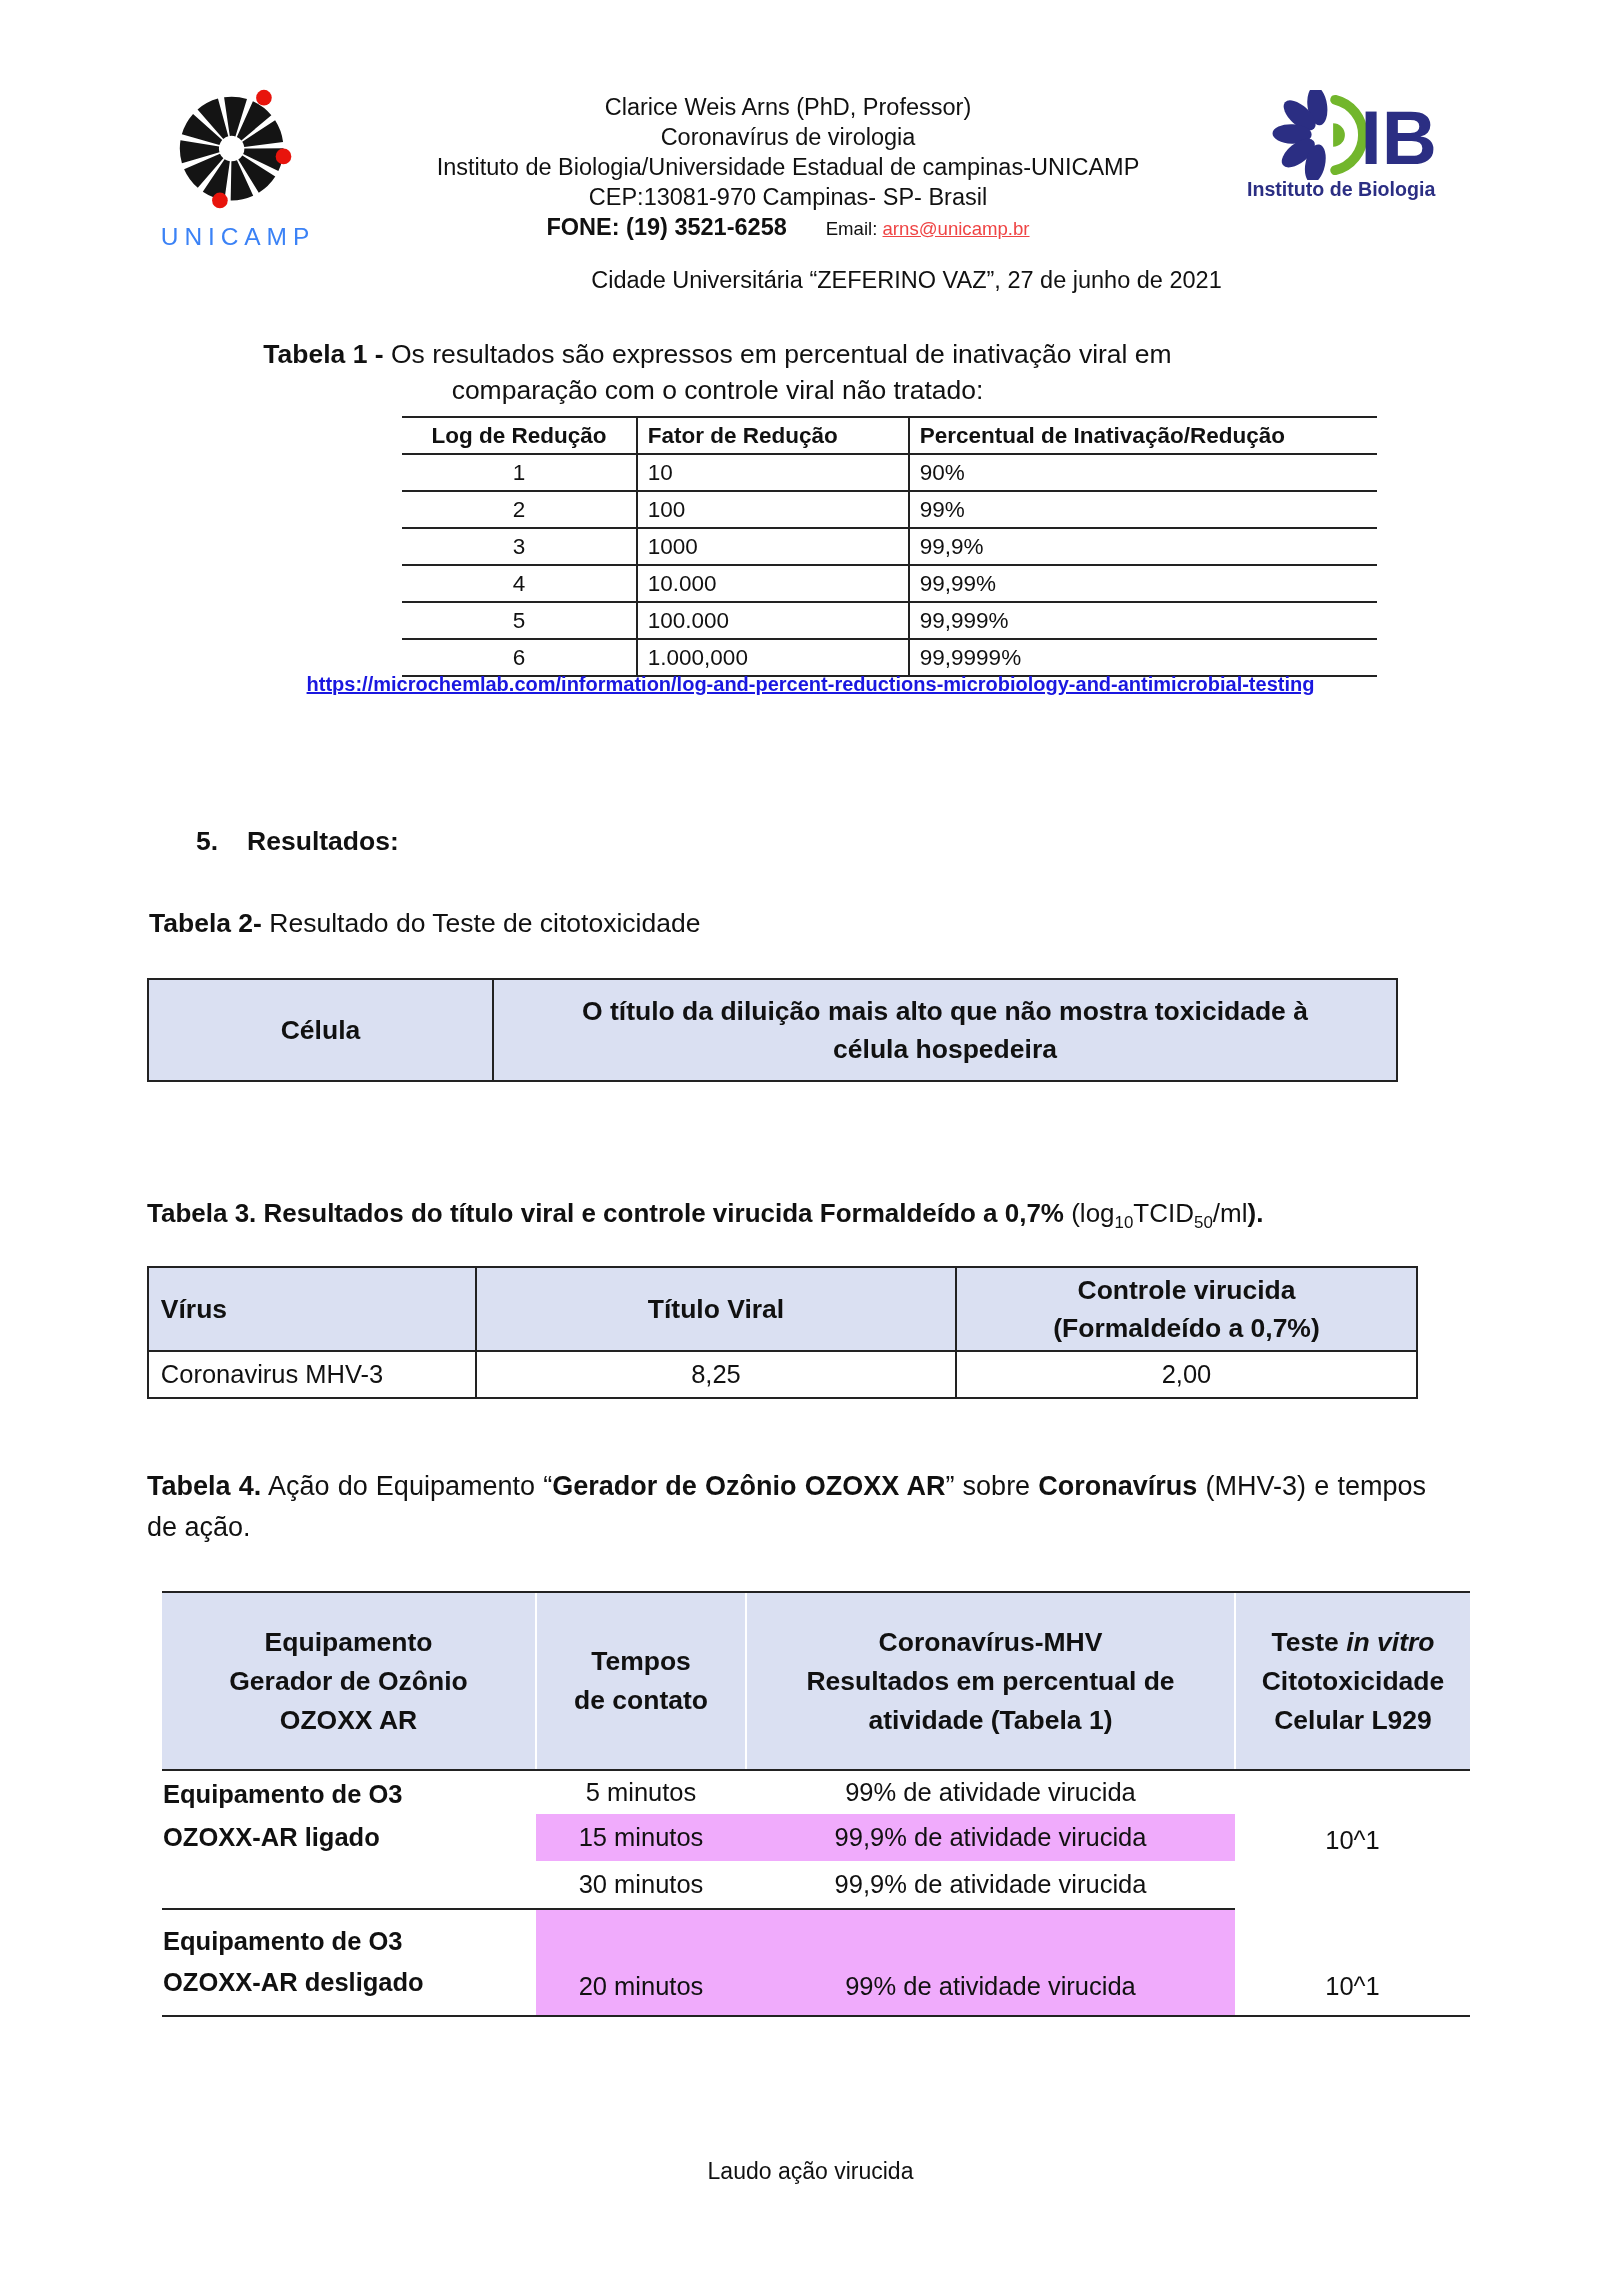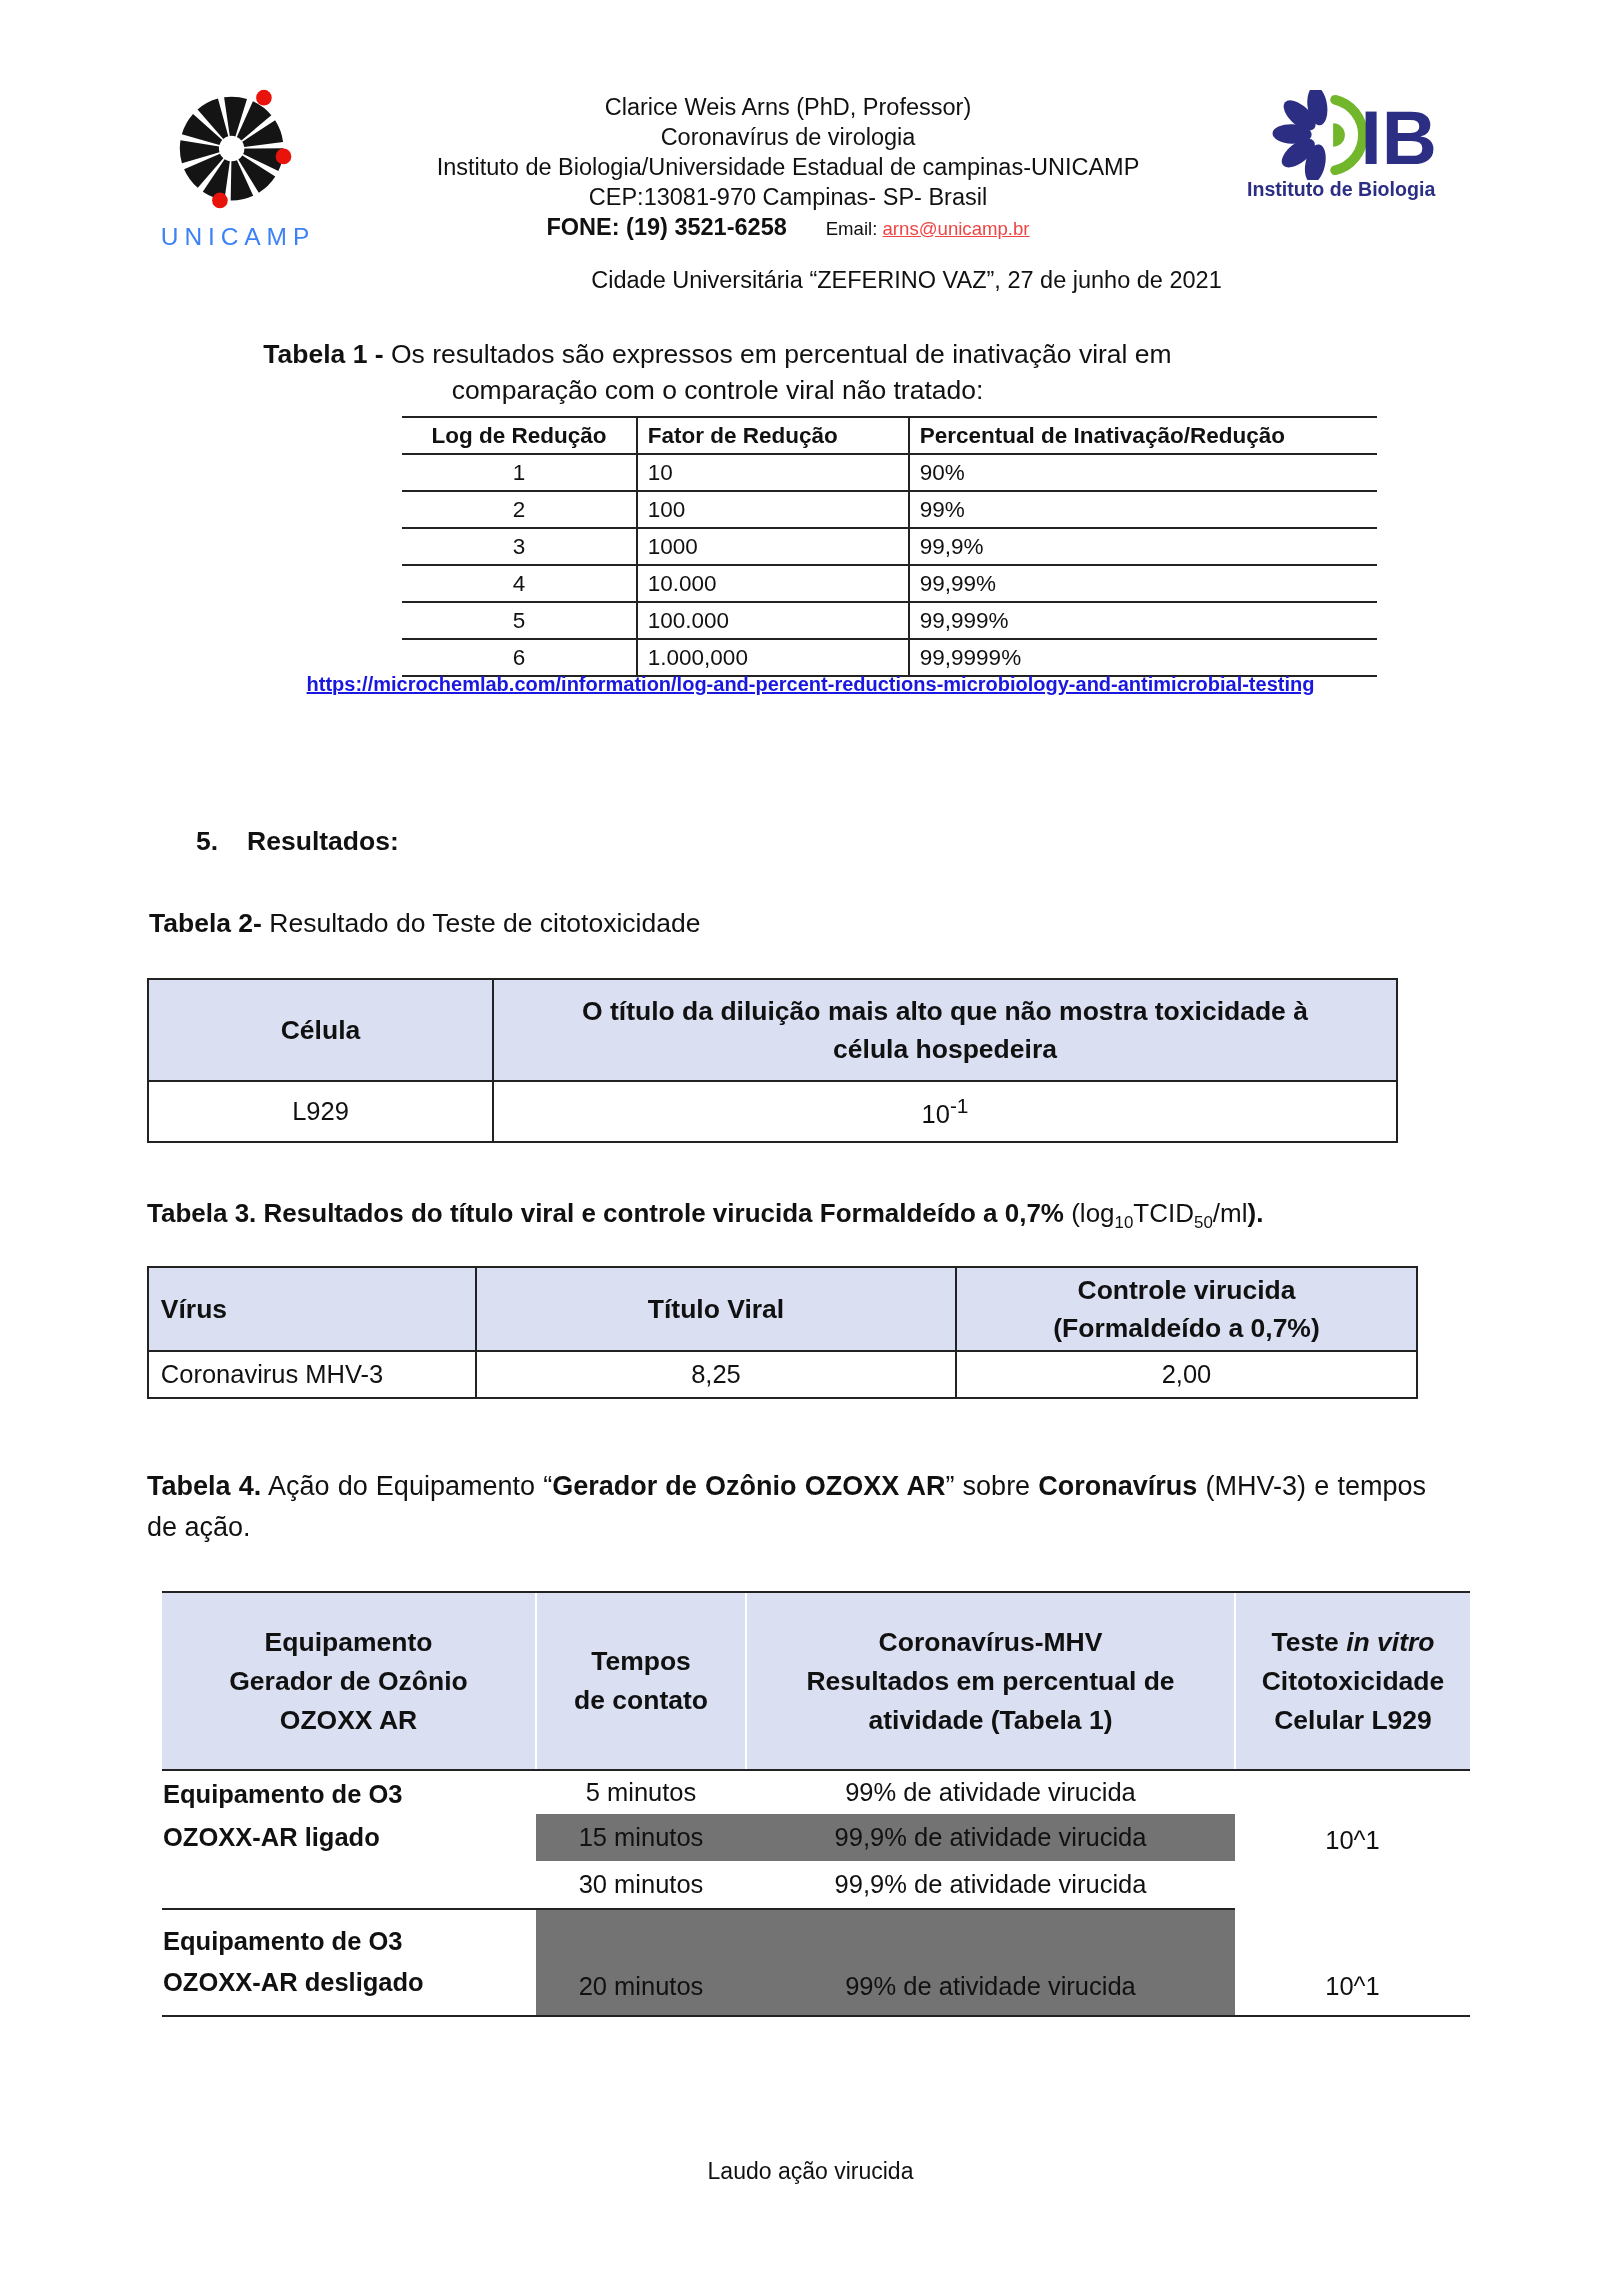--- a/index.html
+++ b/index.html
@@ -64,21 +64,21 @@
          text-align:justify;}
   .t4cap .bold{font-weight:bold;}
   .t4wrap{position:absolute;top:1591px;left:162px;}
   .t4tab{font-size:25.5px;}
   .t4tab th{background:#dae0f2;border-top:2.9px solid #222;border-bottom:2px solid #222;
             height:174px;font-weight:bold;font-size:26.5px;line-height:39px;vertical-align:middle;text-align:center;}
   .t4tab th + th{border-left:2.9px solid #ffffff;}
   .t4tab td{vertical-align:middle;}
   .t4tab .label{font-weight:bold;text-align:left;font-size:25.5px;line-height:43px;vertical-align:top;padding-top:2px;}
   .t4tab .time,.t4tab .result,.t4tab .cyto{text-align:center;}
-  .t4tab .shaded{background:#737373;}
+  .t4tab .shaded{background:#f0abfc;}
   .t4tab tr.r1 td{height:41px;}
   .t4tab tr.r2 td{height:45px;}
   .t4tab tr.r3 td{height:45px;}
   .t4tab tr.g2 td{border-top:2.5px solid #222;border-bottom:2.9px solid #222;height:90px;}
   .t4tab tr.g2 td.cyto{border-top:none;vertical-align:bottom;padding-bottom:13.7px;}
   .t4tab tr.g2 td.time,.t4tab tr.g2 td.result{vertical-align:bottom;padding-bottom:13.7px;}
   .t4tab tr.g2 td.label{vertical-align:middle;line-height:41px;padding-top:0;}
   .italic{font-style:italic;}
 
   .footer{position:absolute;top:2158px;left:0;width:100%;text-align:center;font-size:23px;}
@@ -202,26 +202,20 @@
           <col style="width:904px">
         </colgroup>
       <tbody>
           <tr>
         <th>Célula</th>
         <th>
           <span>O título da diluição mais alto que não mostra toxicidade à</span><br>
           <span>célula hospedeira</span>
         </th>
       </tr>
-      <tr>
-        <td>L929</td>
-        <td>
-          <span>10</span><sup>-1</sup>
-        </td>
-      </tr>
     </tbody>
       </table>
   </div>
 
   <div class="t3cap">
     <span class="bold">Tabela 3. Resultados do título viral e controle virucida Formaldeído a 0,7% </span><span>(log</span><sub>10</sub><span>TCID</span><sub>50</sub><span>/ml</span><span class="bold">).</span>
   </div>
 
   <div class="t3wrap">
     <table class="bordered t3tab">

